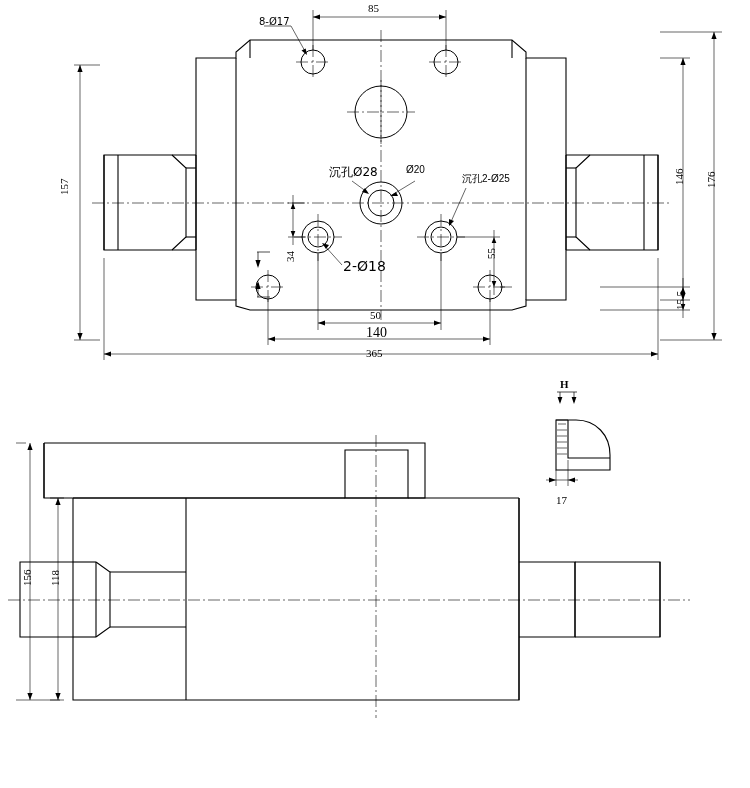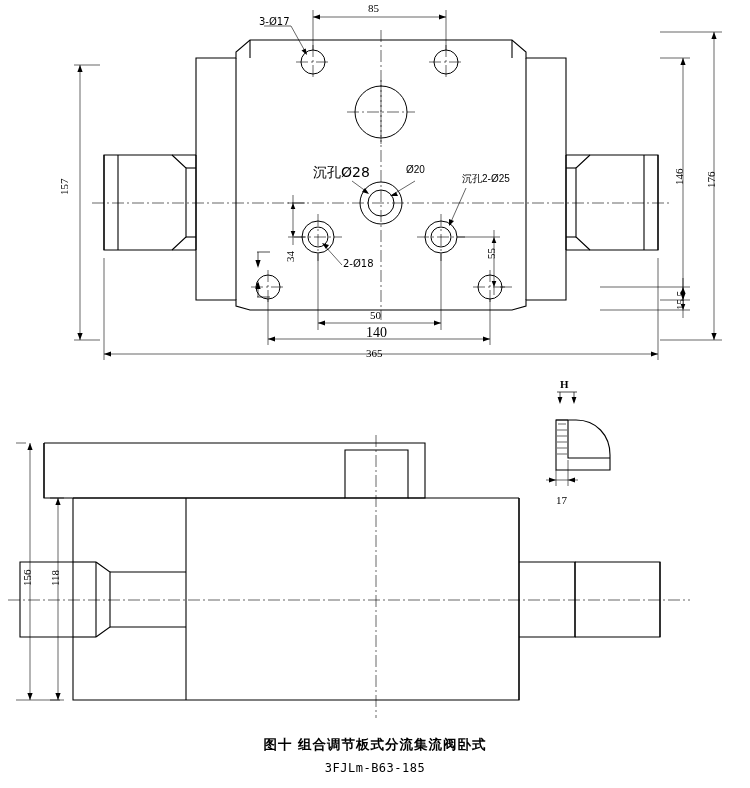--- a/index.html
+++ b/index.html
@@ -349,39 +349,33 @@
     <div style="position:absolute;left:485px;top:259px;font-family:'Liberation Serif',serif;font-size:11px;transform:rotate(-90deg);transform-origin:left top;">55</div>
 
     <div style="position:absolute;left:674px;top:310px;font-family:'Liberation Serif',serif;font-size:11px;transform:rotate(-90deg);transform-origin:left top;">15.5</div>
 
     <div style="position:absolute;left:370px;top:309px;font-family:'Liberation Serif',serif;font-size:11px;">50</div>
 
     <div style="position:absolute;left:366px;top:325px;font-family:'Liberation Serif',serif;font-size:14px;">140</div>
 
     <div style="position:absolute;left:366px;top:340px;font-family:'Liberation Serif',serif;font-size:11px;margin-top:7px;">365</div>
 
-    <div style="position:absolute;left:259px;top:16px;font-family:'DejaVu Sans',sans-serif;font-size:10px;">3-Ø17</div>
-
-    <div style="position:absolute;left:313px;top:164px;font-family:'DejaVu Sans',sans-serif;font-size:14px;">沉孔Ø28</div>
+    <div style="position:absolute;left:259px;top:16px;font-family:'DejaVu Sans',sans-serif;font-size:10px;">8-Ø17</div>
+
+    <div style="position:absolute;left:329px;top:164px;font-family:'DejaVu Sans',sans-serif;font-size:12px;">沉孔Ø28</div>
 
     <div style="position:absolute;left:406px;top:164px;font-family:Liberation Sans, sans-serif;font-size:10px;">Ø20</div>
 
     <div style="position:absolute;left:462px;top:172px;font-family:Liberation Sans, sans-serif;font-size:10px;">沉孔2-Ø25</div>
 
-    <div style="position:absolute;left:343px;top:258px;font-family:'DejaVu Sans',sans-serif;font-size:10px;">2-Ø18</div>
+    <div style="position:absolute;left:343px;top:258px;font-family:'DejaVu Sans',sans-serif;font-size:14px;">2-Ø18</div>
 
     <div style="position:absolute;left:21px;top:586px;font-family:'Liberation Serif',serif;font-size:11px;transform:rotate(-90deg);transform-origin:left top;">156</div>
 
     <div style="position:absolute;left:49px;top:586px;font-family:'Liberation Serif',serif;font-size:11px;transform:rotate(-90deg);transform-origin:left top;">118</div>
 
     <div style="position:absolute;left:560px;top:378px;font-family:'Liberation Serif',serif;font-size:11px;font-weight:bold;">H</div>
 
     <div style="position:absolute;left:556px;top:494px;font-family:'Liberation Serif',serif;font-size:11px;">17</div>
 
-    <div class="captions" id="title-main">
-      <span class="title-line">图十 组合调节板式分流集流阀卧式</span>
-    </div>
-    <div class="captions" id="title-sub">
-      <span class="sub-line">3FJLm-B63-185</span>
-    </div>
 
   </div>
 </div>
 
 </body></html>

